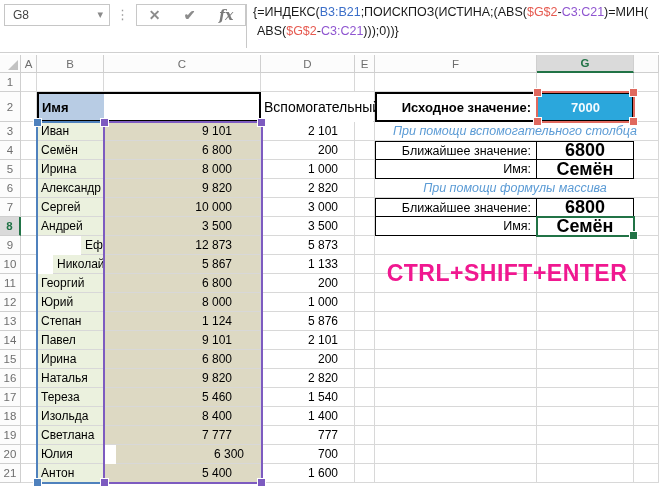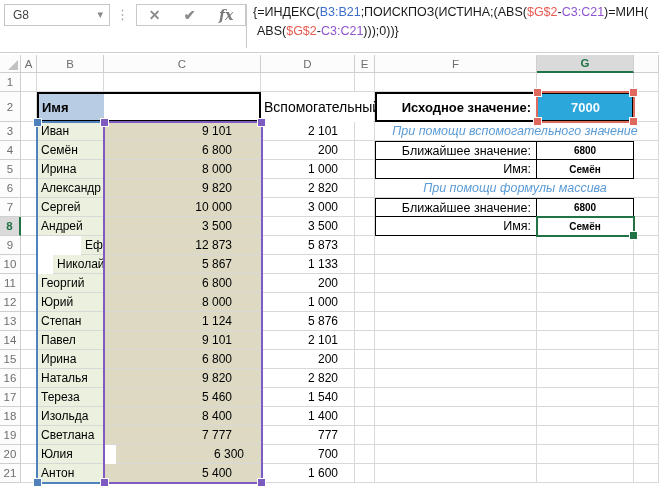--- a/index.html
+++ b/index.html
@@ -66,21 +66,21 @@
     justify-content:flex-end;padding-right:6px;background:#fff;}
   .g2{left:537px;top:37px;width:97px;height:30px;background:var(--c-source-fill);
     color:#f4fbfe;font-weight:600;font-size:13px;justify-content:center;}
   .box-f2g2{left:375px;top:37px;width:259px;height:30px;border:2px solid #000;}
   .banner{left:375px;width:280px;height:18px;background:#fff;justify-content:center;
     color:var(--c-banner);font-style:italic;font-size:12.5px;}
   .banner1{top:67px;} .banner2{top:124px;}
   .plabel{width:162px;height:19px;left:375px;background:#fff;justify-content:flex-end;
     padding-right:5px;border:1px solid #000;}
   .pvalue{width:97px;height:19px;left:537px;background:#fff;justify-content:center;
-    font-weight:bold;font-size:10px;border:1px solid #000;border-left:none;}
+    font-weight:bold;font-size:18px;border:1px solid #000;border-left:none;}
   .r4{top:86px;} .r5{top:105px;border-top:none;} .r7{top:143px;} .r8{top:162px;border-top:none;}
   .note{left:375px;top:199px;width:264px;height:38px;justify-content:center;
     color:var(--c-note);font-weight:bold;font-size:23px;letter-spacing:.5px;}
 
   
   .sel{position:absolute;box-sizing:border-box;pointer-events:none;}
   .sel-blue{left:36px;top:66px;width:69px;height:363px;border:2px solid var(--c-sel-blue);}
   .sel-purple{left:103px;top:66px;width:160px;height:363px;border:2px solid var(--c-sel-purple);}
   .sel-red{left:536px;top:36px;width:99px;height:32px;border:2px solid var(--c-sel-red);}
   .sel-green{left:536px;top:161px;width:99px;height:21px;border:2px solid var(--c-green);}
@@ -320,32 +320,33 @@
     <div id="overlay-layer">
 
       <div class="ov hdr-b2">Имя</div>
       <div class="ov hdr-d2">Вспомогательный</div>
       <div class="ov hdr-box"></div>
 
       <div class="ov f2">Исходное значение:</div>
       <div class="ov g2">7000</div>
       <div class="ov box-f2g2"></div>
 
-      <div class="ov banner banner1">При помощи вспомогательного значение</div>
+      <div class="ov banner banner1">При помощи вспомогательного столбца</div>
       <div class="ov plabel r4">Ближайшее значение:</div>
       <div class="ov pvalue r4">6800</div>
       <div class="ov plabel r5">Имя:</div>
       <div class="ov pvalue r5">Семён</div>
 
       <div class="ov banner banner2">При помощи формулы массива</div>
       <div class="ov plabel r7">Ближайшее значение:</div>
       <div class="ov pvalue r7">6800</div>
       <div class="ov plabel r8">Имя:</div>
       <div class="ov pvalue r8">Семён</div>
 
+      <div class="ov note">CTRL+SHIFT+ENTER</div>
 
       <div class="sel sel-blue">
         <div class="h tl"></div>
         <div class="h bl"></div>
       </div>
       <div class="sel sel-purple">
         <div class="h tl"></div>
         <div class="h tr"></div>
         <div class="h bl"></div>
         <div class="h br"></div>

